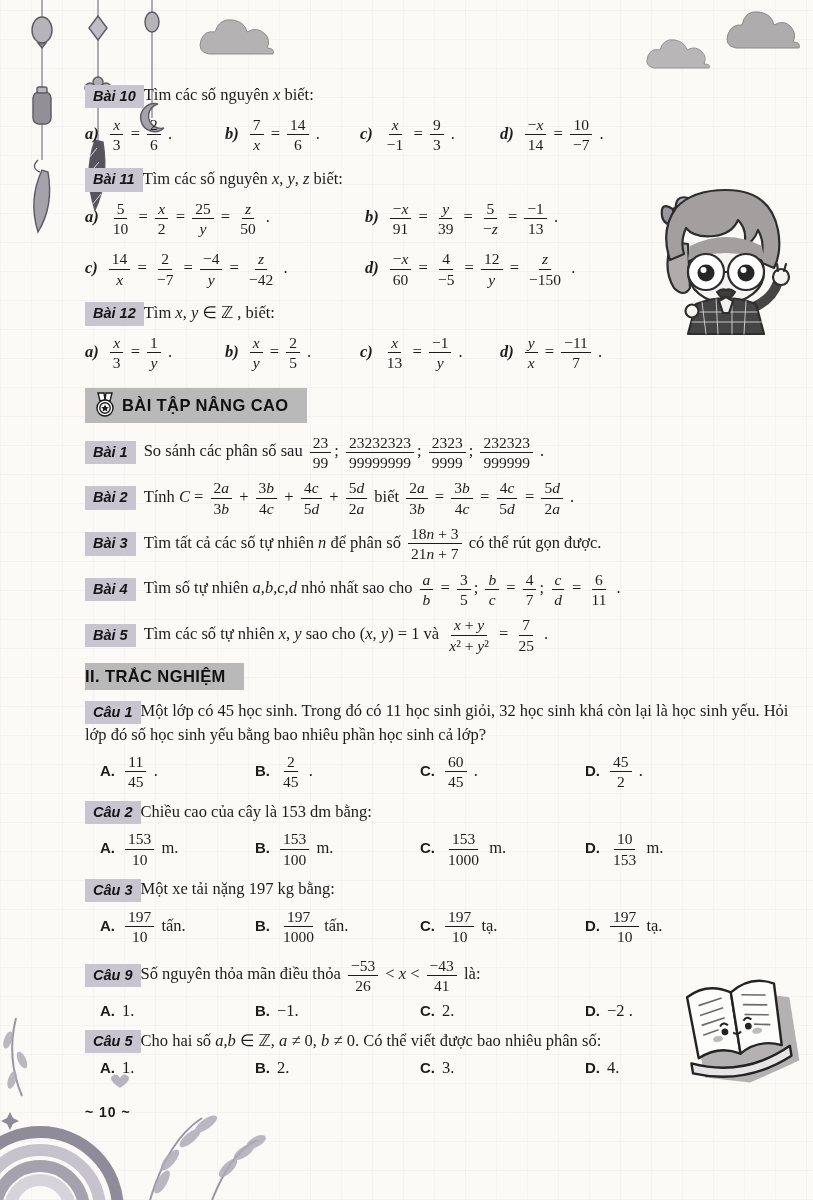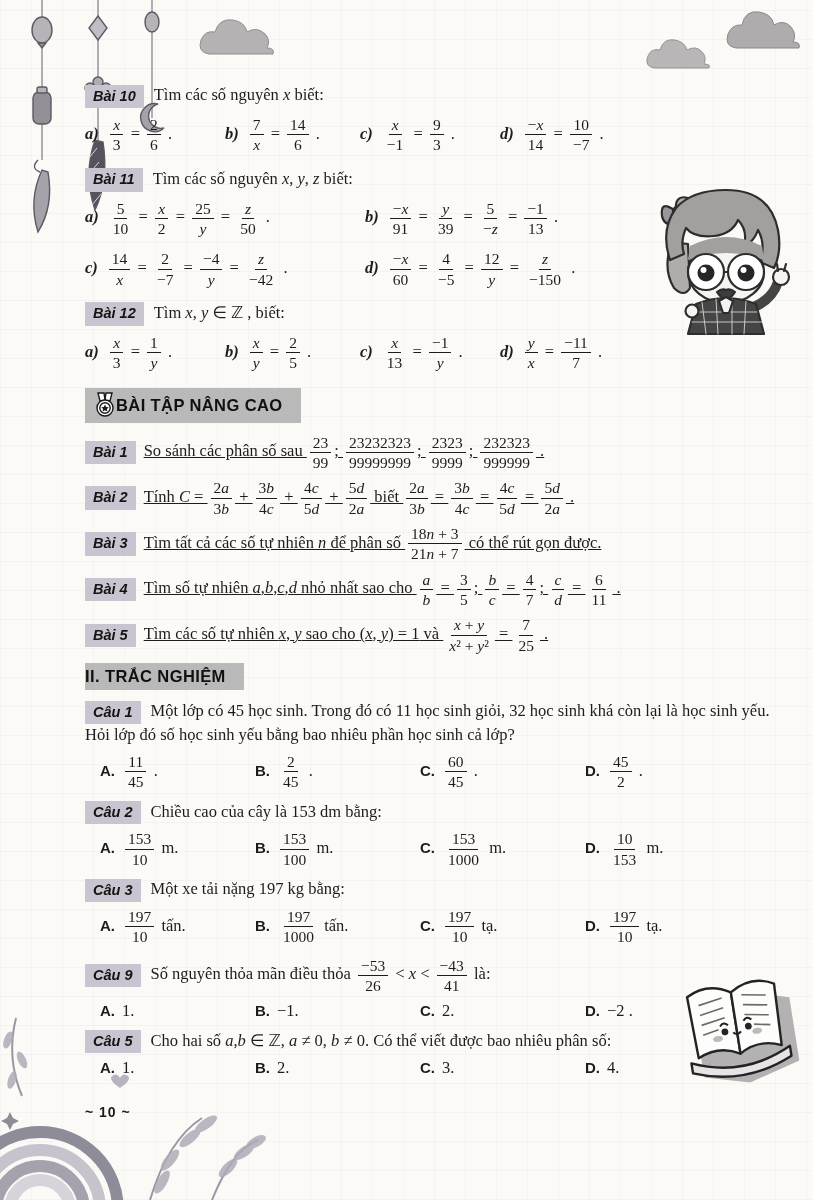--- a/index.html
+++ b/index.html
@@ -9,37 +9,37 @@
   .page{position:absolute;inset:0;background:
       repeating-linear-gradient(0deg, rgba(110,110,135,.05) 0 1px, transparent 1px 29px),
       repeating-linear-gradient(90deg, rgba(110,110,135,.045) 0 1px, transparent 1px 31px),
       #fbfaf7;}
   .decor{position:absolute;pointer-events:none;}
   .content{position:absolute;left:85px;top:84px;width:706px;}
 
   
   .exlabel{display:inline-block;background:#c9c5d0;color:#141414;
       font-family:"Liberation Sans",sans-serif;font-weight:700;font-style:italic;
-      font-size:14.5px;line-height:1.2;padding:3px 8px;margin-right:10px;
+      font-size:14.5px;line-height:1.2;padding:3px 8px;
       vertical-align:middle;white-space:nowrap;}
   
-  .bar{display:inline-flex;align-items:center;gap:0;background:#b9b9b9;color:#101010;
+  .bar{display:inline-flex;align-items:center;gap:6px;background:#b9b9b9;color:#101010;
       font-family:"Liberation Sans",sans-serif;font-weight:700;font-size:16.5px;
       letter-spacing:.4px;padding:4px 18px 4px 9px;margin:2px 0 10px 0;}
   .bar svg{flex:0 0 auto;}
 
   .problem{margin-bottom:13px;font-size:16.5px;}
   .phead{line-height:1.3;}
   .parts{display:grid;margin-top:7px;align-items:center;}
   .cols4{grid-template-columns:140px 135px 140px 1fr;}
   .cols2{grid-template-columns:280px 1fr;row-gap:11px;}
   .part{white-space:nowrap;}
   .pkey{font-weight:700;font-style:italic;margin-right:8px;}
 
-  .advline{margin-bottom:6px;font-size:16.5px;line-height:1.25;text-decoration:underline;}
+  .advline{margin-bottom:6px;font-size:16.5px;line-height:1.25;}
   .advline .exlabel{margin-right:8px;}
 
   .qblock{margin-bottom:9px;font-size:16.5px;}
   .qline{line-height:1.38;}
   .opts{display:grid;grid-template-columns:155px 165px 165px 1fr;margin:5px 0 0 15px;
         align-items:center;}
   .okey{font-family:"Liberation Sans",sans-serif;font-weight:700;font-size:15px;
         margin-right:7px;}
 
   

